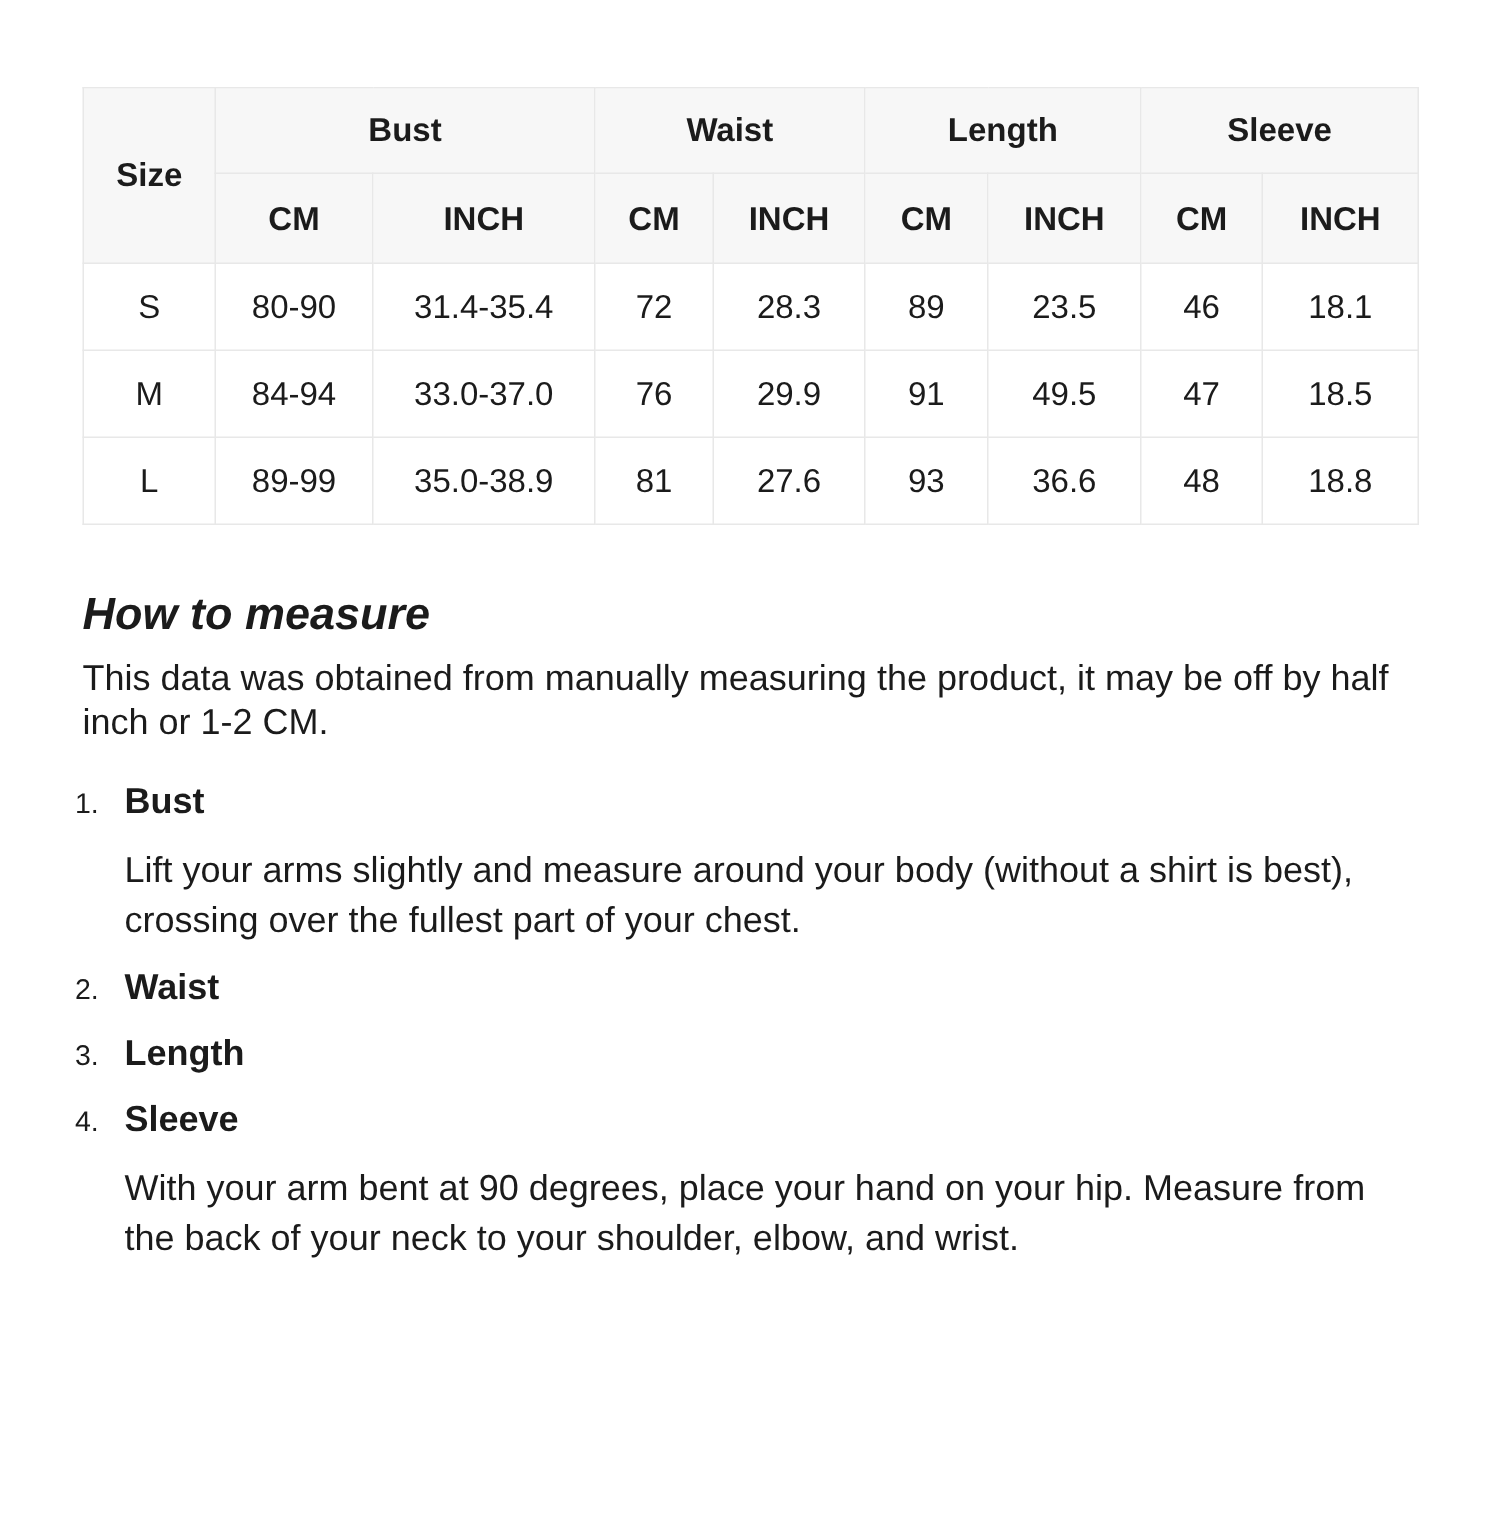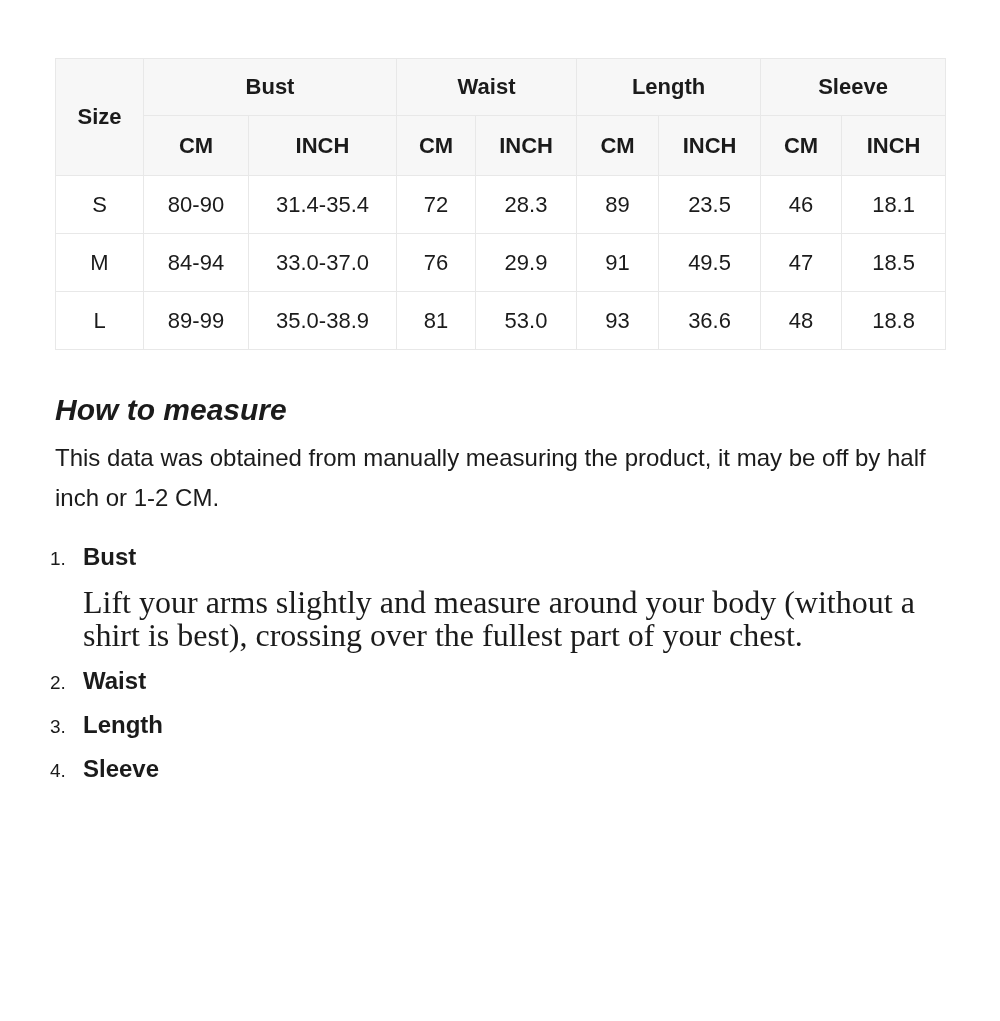--- a/index.html
+++ b/index.html
@@ -44,21 +44,21 @@
   
   .section-title {
     font-size: 30px;
     line-height: 36px;
     font-weight: bold;
     margin: 42px 0 0 0;
     font-style: italic;
   }
   .intro {
     font-size: 24px;
-    line-height: 40px;
+    line-height: 29px;
     margin: 10px 0 0 0;
   }
   .steps {
     margin-top: 26px;
   }
   .step {
     margin-bottom: 16px;
   }
   .step-header {
     display: flex;
@@ -69,24 +69,23 @@
   .step-number {
     flex: 0 0 33px;
     width: 33px;
     font-size: 19px;
   }
   .step-label {
     font-size: 24px;
     font-weight: bold;
   }
   .step-desc {
-    font-size: 32px;
+    font-size: 24px;
     line-height: 33px;
     margin: 14px 0 0 28px;
-    font-family: Liberation Serif, serif;
   }
 </style>
 </head>
 <body>
 
 <div class="page">
 
   <table class="size-chart">
     <colgroup>
       <col style="width:88px">
@@ -139,21 +138,21 @@
         <td>91</td>
         <td>49.5</td>
         <td>47</td>
         <td>18.5</td>
       </tr>
       <tr>
         <td>L</td>
         <td>89-99</td>
         <td>35.0-38.9</td>
         <td>81</td>
-        <td>53.0</td>
+        <td>27.6</td>
         <td>93</td>
         <td>36.6</td>
         <td>48</td>
         <td>18.8</td>
       </tr>
     </tbody>
   </table>
 
   <h1 class="section-title">How to measure</h1>
 
@@ -181,16 +180,17 @@
         <span class="step-number">3.</span>
         <span class="step-label">Length</span>
       </div>
     </div>
 
     <div class="step">
       <div class="step-header">
         <span class="step-number">4.</span>
         <span class="step-label">Sleeve</span>
       </div>
+      <p class="step-desc">With your arm bent at 90 degrees, place your hand on your hip. Measure from the back of your neck to your shoulder, elbow, and wrist.</p>
     </div>
 
   </div>
 </div>
 
 </body></html>

